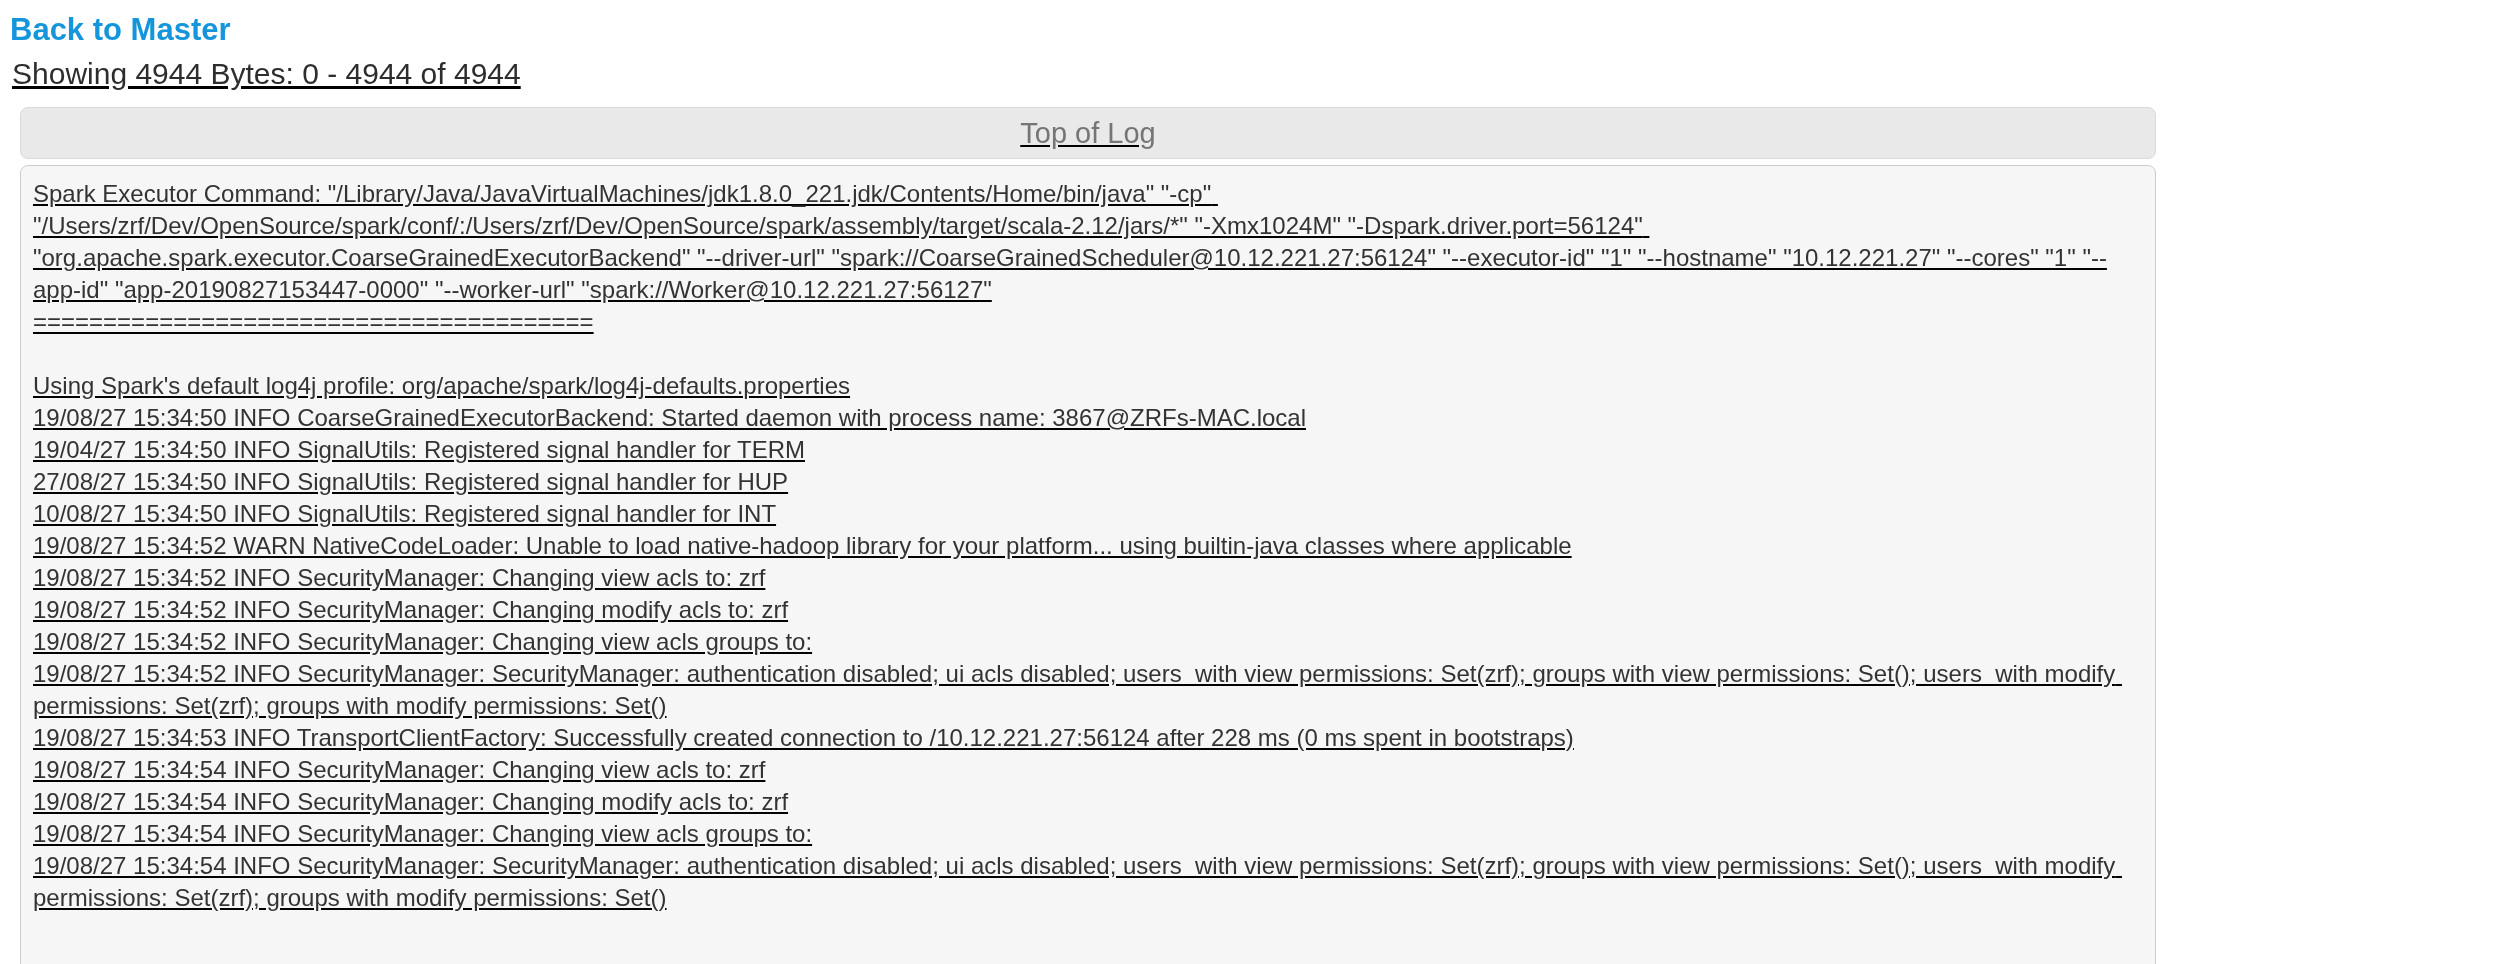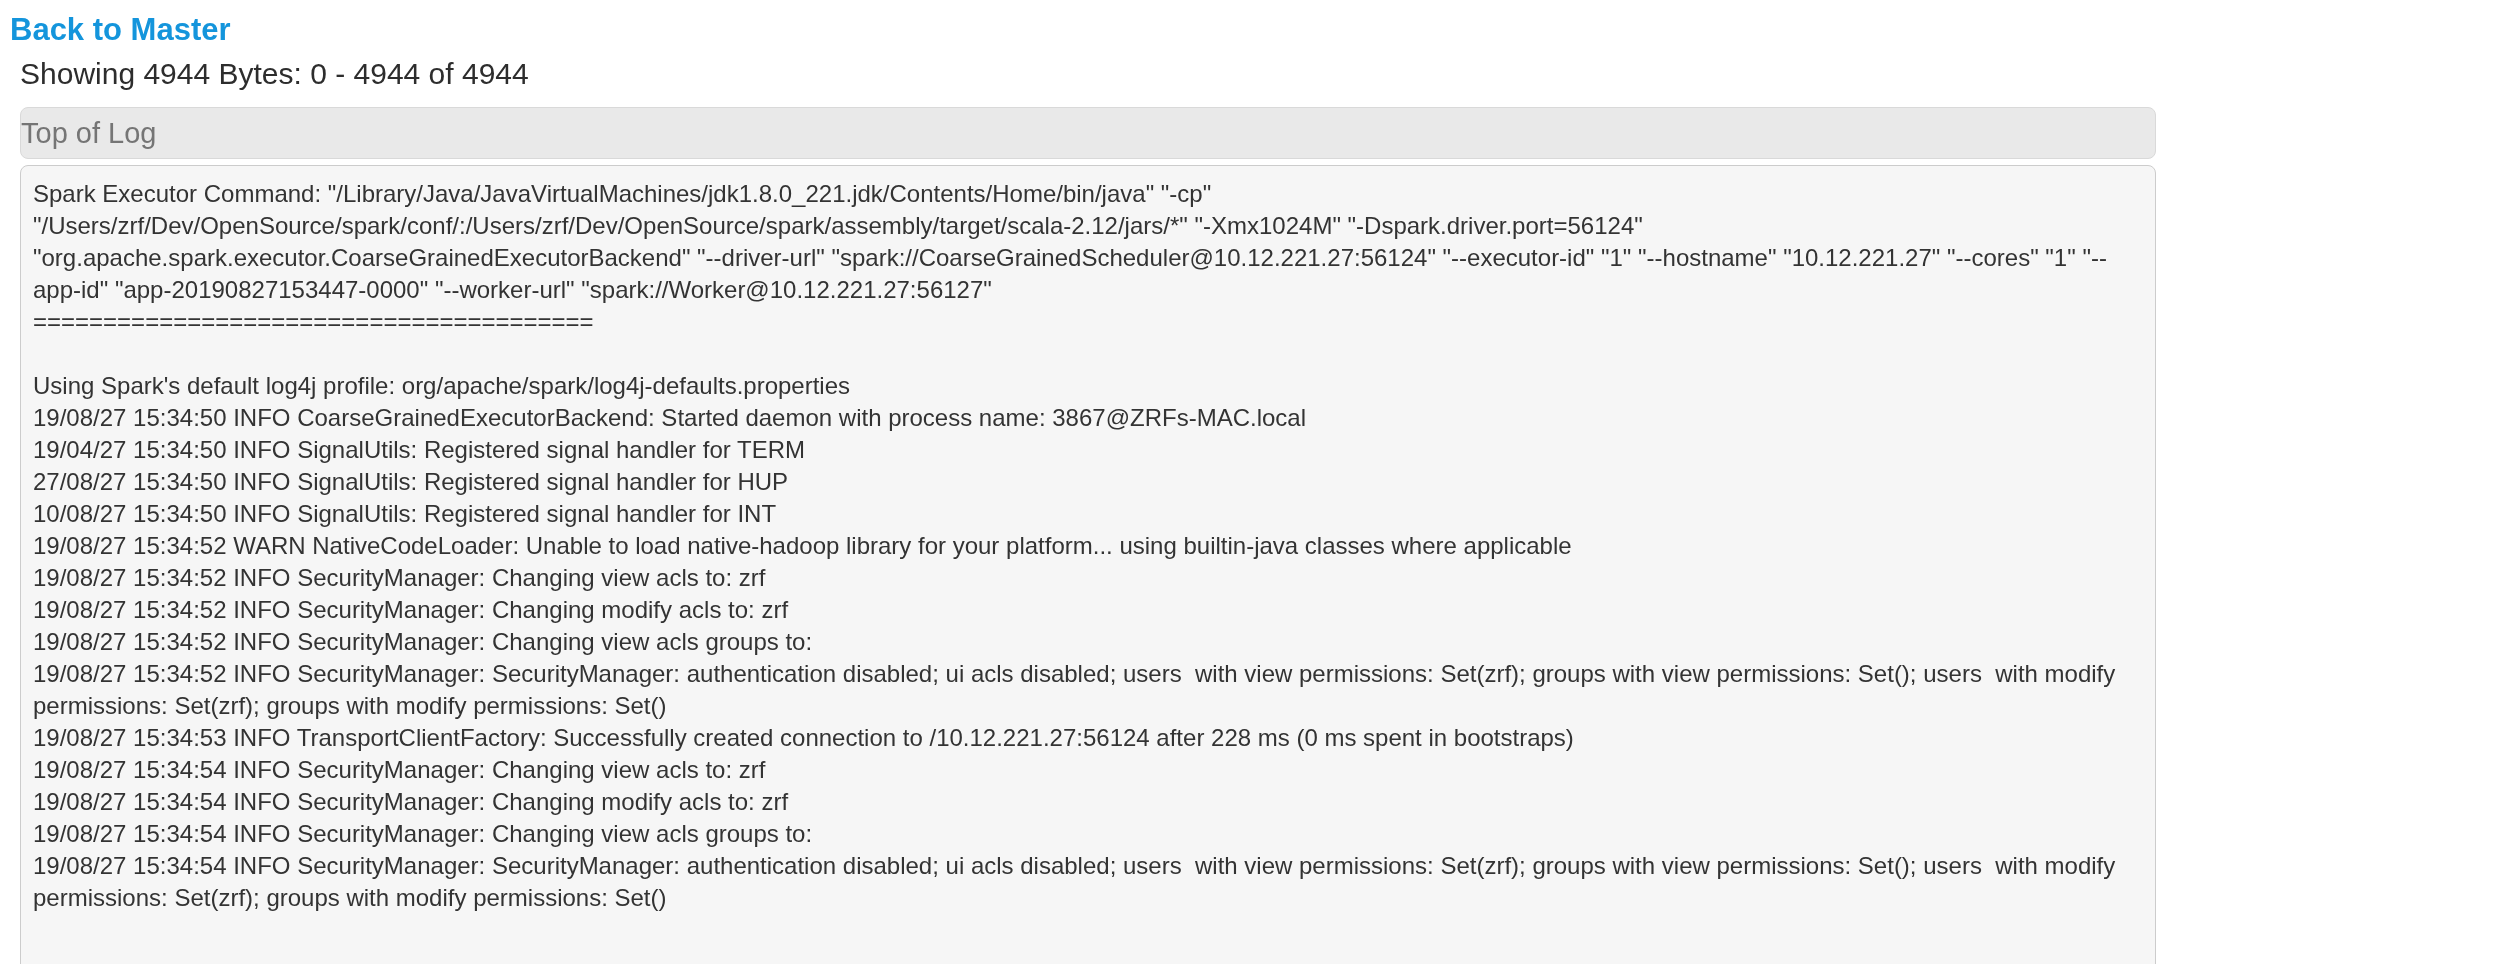--- a/index.html
+++ b/index.html
@@ -1,46 +1,47 @@
 <!DOCTYPE html>
 <html><head>
 <meta charset="utf-8">
 <style>
   * { box-sizing: border-box; }
   html, body { margin: 0; padding: 0; background: #ffffff; }
   body {
     font-family: "Liberation Sans", sans-serif;
     width: 2510px; height: 964px; overflow: hidden;
   }
-  .page { position: relative; width: 2176px; height: 964px; overflow: hidden; }
+  .page { position: relative; width: 2176px; height: 964px; overflow: hidden; text-decoration: underline; }
 
   .back-link {
     display: inline-block;
     margin: 12px 0 0 10px;
     font-size: 31px;
     line-height: 36px;
     font-weight: 700;
     color: #1495dc;
     text-decoration: none;
     cursor: pointer;
   }
   .byte-info {
-    margin: 8px 0 0 20px;
+    margin: 8px 0 0 12px;
     font-size: 30px;
     line-height: 36px;
     font-weight: 400;
     color: #2d2d2d;
   }
   .log-header {
     margin: 15px 20px 0 20px;
     height: 52px;
     line-height: 50px;
     background: #e9e9e9;
     border: 1px solid #d9d9d9;
     border-radius: 8px;
+    text-align: center;
     font-size: 29px;
     color: #757575;
   }
   .log-box {
     margin: 6px 20px 0 20px;
     height: 920px;
     background: #f6f6f6;
     border: 1px solid #cccccc;
     border-radius: 8px;
     padding: 12px 12px;

